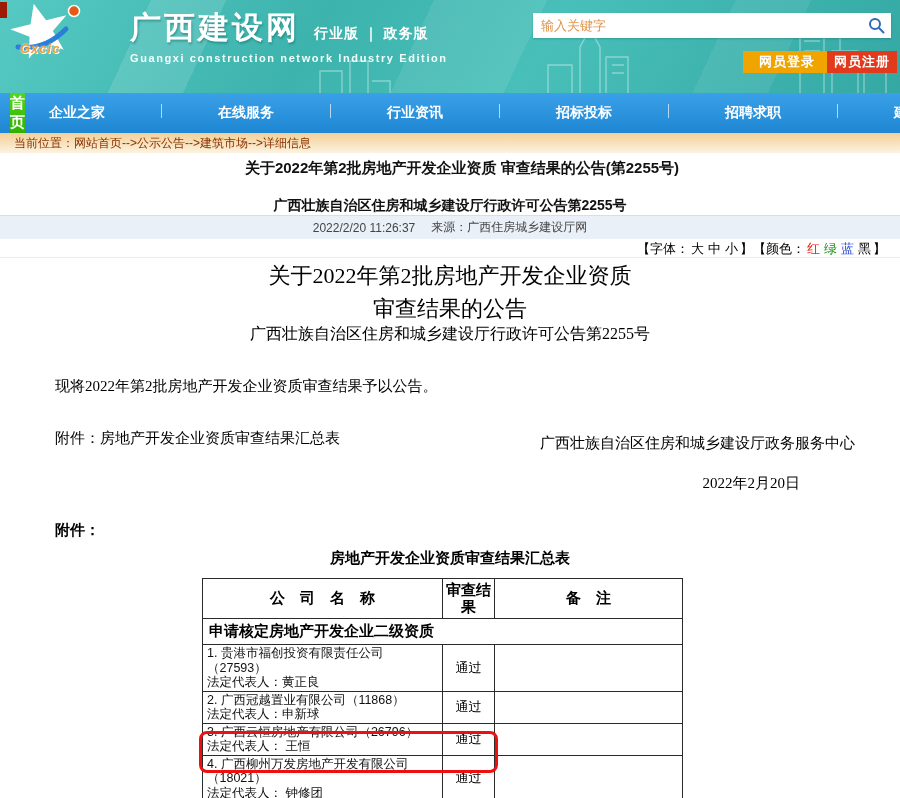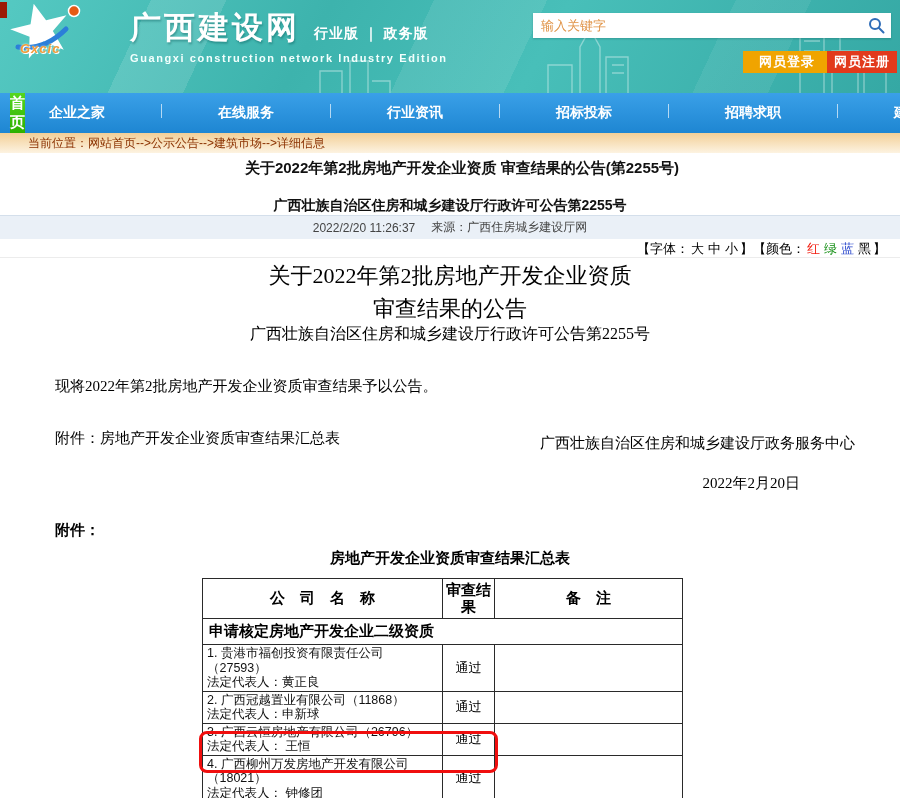--- a/index.html
+++ b/index.html
@@ -42,21 +42,21 @@
     background:linear-gradient(#3aa0e8,#1e86d2); display:flex; align-items:center; }
   .nav-home { margin-left:10px; width:88px; height:40px; background:linear-gradient(#55d61d,#2db000);
     display:flex; align-items:center; justify-content:center; color:#ffffff; font-size:15px; font-weight:bold; cursor:pointer; }
   .nav-rest { display:flex; margin-left:8px;gap:40px; }
   .nav-item { padding:0 16px; color:#ffffff; font-size:14px; font-weight:bold; cursor:pointer; white-space:nowrap; }
   .nav-sep { width:1px; height:14px; background:rgba(255,255,255,.65); }
 
   
   .breadcrumb { position:absolute; left:0; top:133px; width:900px; height:20px;
     background:linear-gradient(#f3cf97,#fdf3e1); font-size:12px; color:#8a3100;
-    line-height:20px; padding-left:28px; }
+    line-height:20px; padding-left:14px; }
   .crumb-mark { position:absolute; left:0; top:2px; width:7px; height:16px; background:#9d1a05; }
 
   
   .art-title { position:absolute; left:12px; top:159px; width:900px; text-align:center;
     font-size:15px; font-weight:bold; color:#111; }
   .art-sub { position:absolute; left:0; top:197px; width:900px; text-align:center;
     font-size:14px; font-weight:bold; color:#111; }
   .meta-bar { position:absolute; left:0; top:215px; width:900px; height:24px; background:#eaf0f7;
     border-top:1px solid #d4dfeb; display:flex; align-items:center; justify-content:center;
     font-size:12px; color:#444; }

